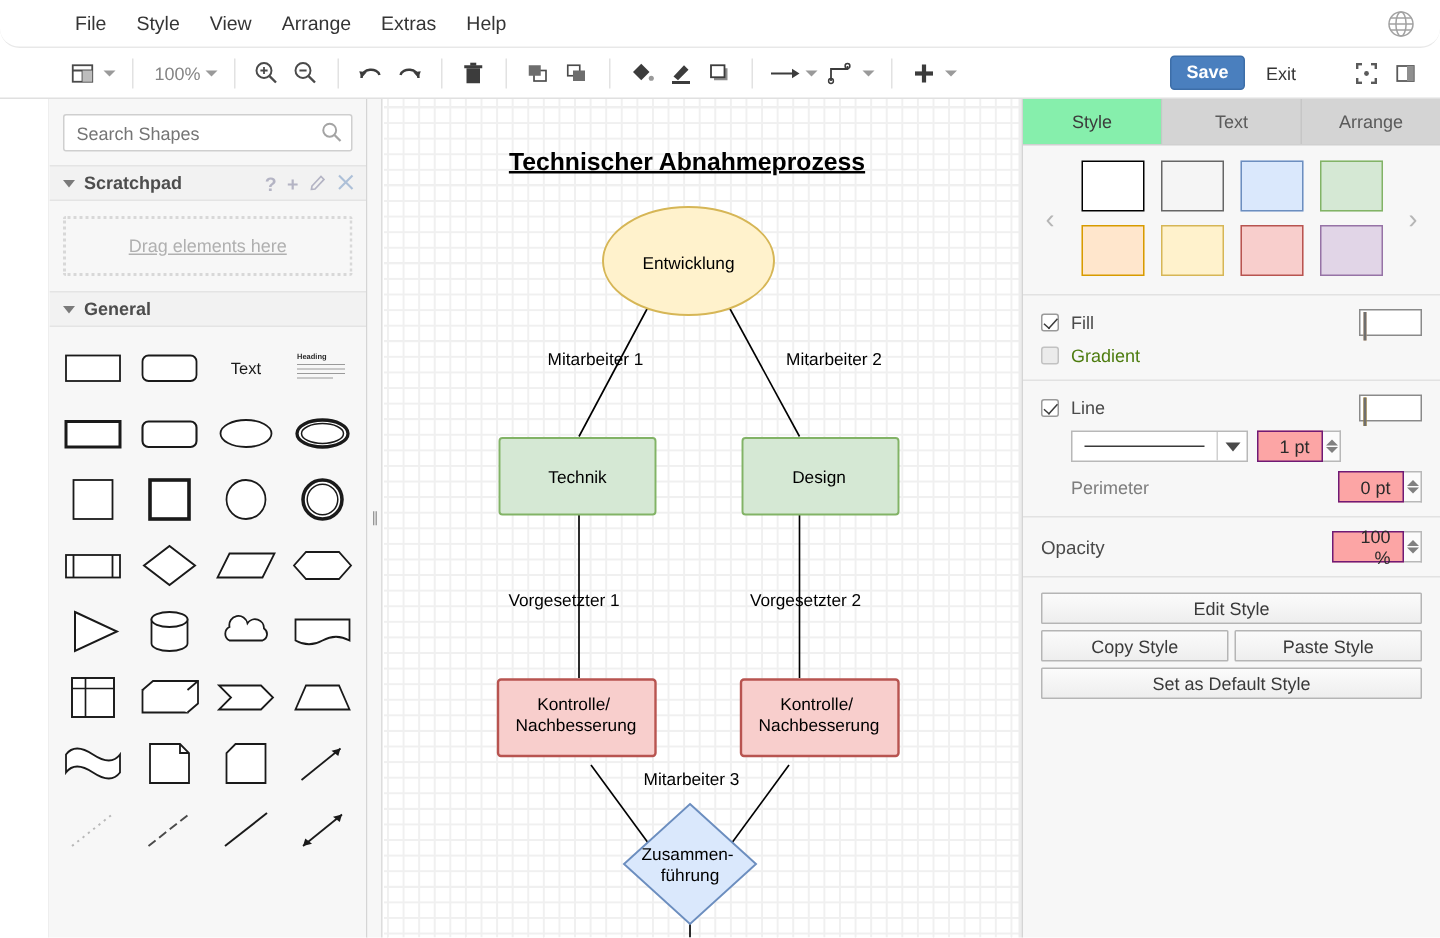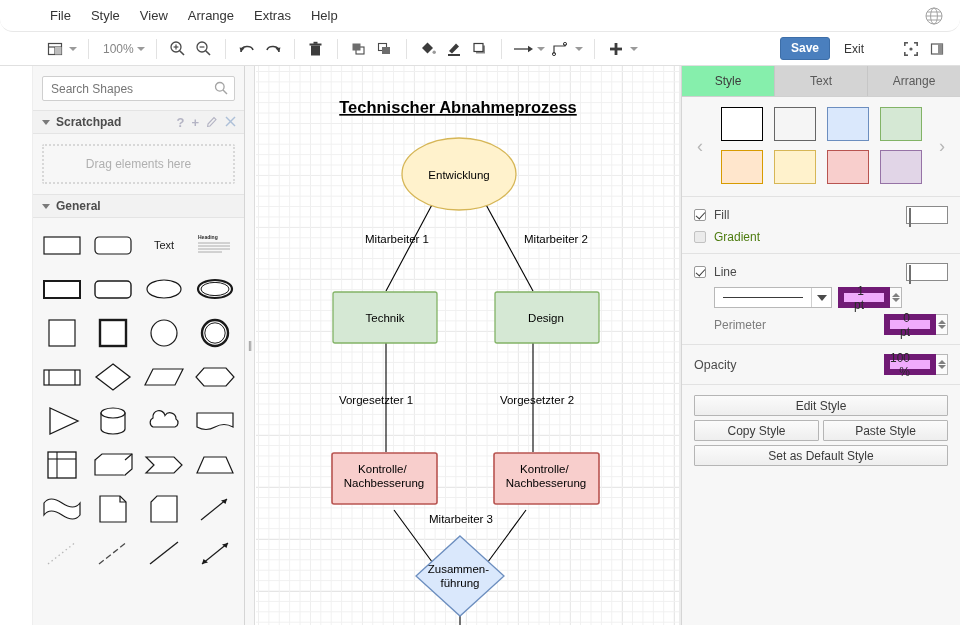--- a/index.html
+++ b/index.html
@@ -86,21 +86,21 @@
     border-top: 5px solid #7a7a7a; margin-right: 6px;
   }
   .sec-title { font-size: 12px; color: #4d4d4d; }
   .sec-actions { margin-left: auto; display: flex; align-items: center; gap: 7px; }
   .sec-act { font-size: 13px; color: #b4b4c4; cursor: default; line-height: 13px; }
   .sec-act.x { color: #adc0d8; }
 
   #scratchpad-drop {
     margin: 10px 9px; height: 40px; border: 2px dotted #d8d8d8; border-radius: 2px;
     display: flex; align-items: center; justify-content: center;
-    font-size: 12px; color: #b0b0b0; background: #f7f7f7;
+    font-size: 12px; color: #b0b0b0; background: #f7f7f7; text-decoration: underline;
   }
 
   #shape-grid {
     display: grid; grid-template-columns: repeat(4, 1fr);
     padding: 8px 4px 4px 4px; row-gap: 6px;
   }
   .shape-cell {
     height: 38px; display: flex; align-items: center; justify-content: center; cursor: default;
   }
   .shape-cell svg { display: block; }
@@ -184,22 +184,22 @@
   .linestyle-sel .line-prev { flex: 1; height: 1px; background: #3a3a3a; margin: 0 8px; }
   .linestyle-sel .dd {
     width: 20px; height: 19px; border-left: 1px solid #d0d0d0;
     display: flex; align-items: center; justify-content: center;
   }
   .linestyle-sel .dd i {
     width: 0; height: 0; border-left: 5px solid transparent; border-right: 5px solid transparent;
     border-top: 6px solid #4a4a4a; display: block;
   }
   .num-field {
-    width: 44px; height: 21px; border: 6px solid #701a75; background: #f0abfc;
-    font-size: 12px; color: #2a2a2a; text-align: right; padding: 0 20px;
+    width: 44px; height: 21px; border: 1px solid #701a75; background: #fca5a5;
+    font-size: 12px; color: #2a2a2a; text-align: right; padding: 0 8px;
     display: flex; align-items: center; justify-content: flex-end; cursor: default;
   }
   .spinner {
     width: 12px; height: 21px; border: 1px solid #b8b8b8; border-left: 0;
     display: flex; flex-direction: column; justify-content: center; align-items: center;
     background: #fbfbfb; cursor: default;
   }
   .spinner .up, .spinner .dn { width: 0; height: 0; border-left: 4px solid transparent; border-right: 4px solid transparent; }
   .spinner .up { border-bottom: 4px solid #808080; margin-bottom: 1px; }
   .spinner .dn { border-top: 4px solid #808080; }

